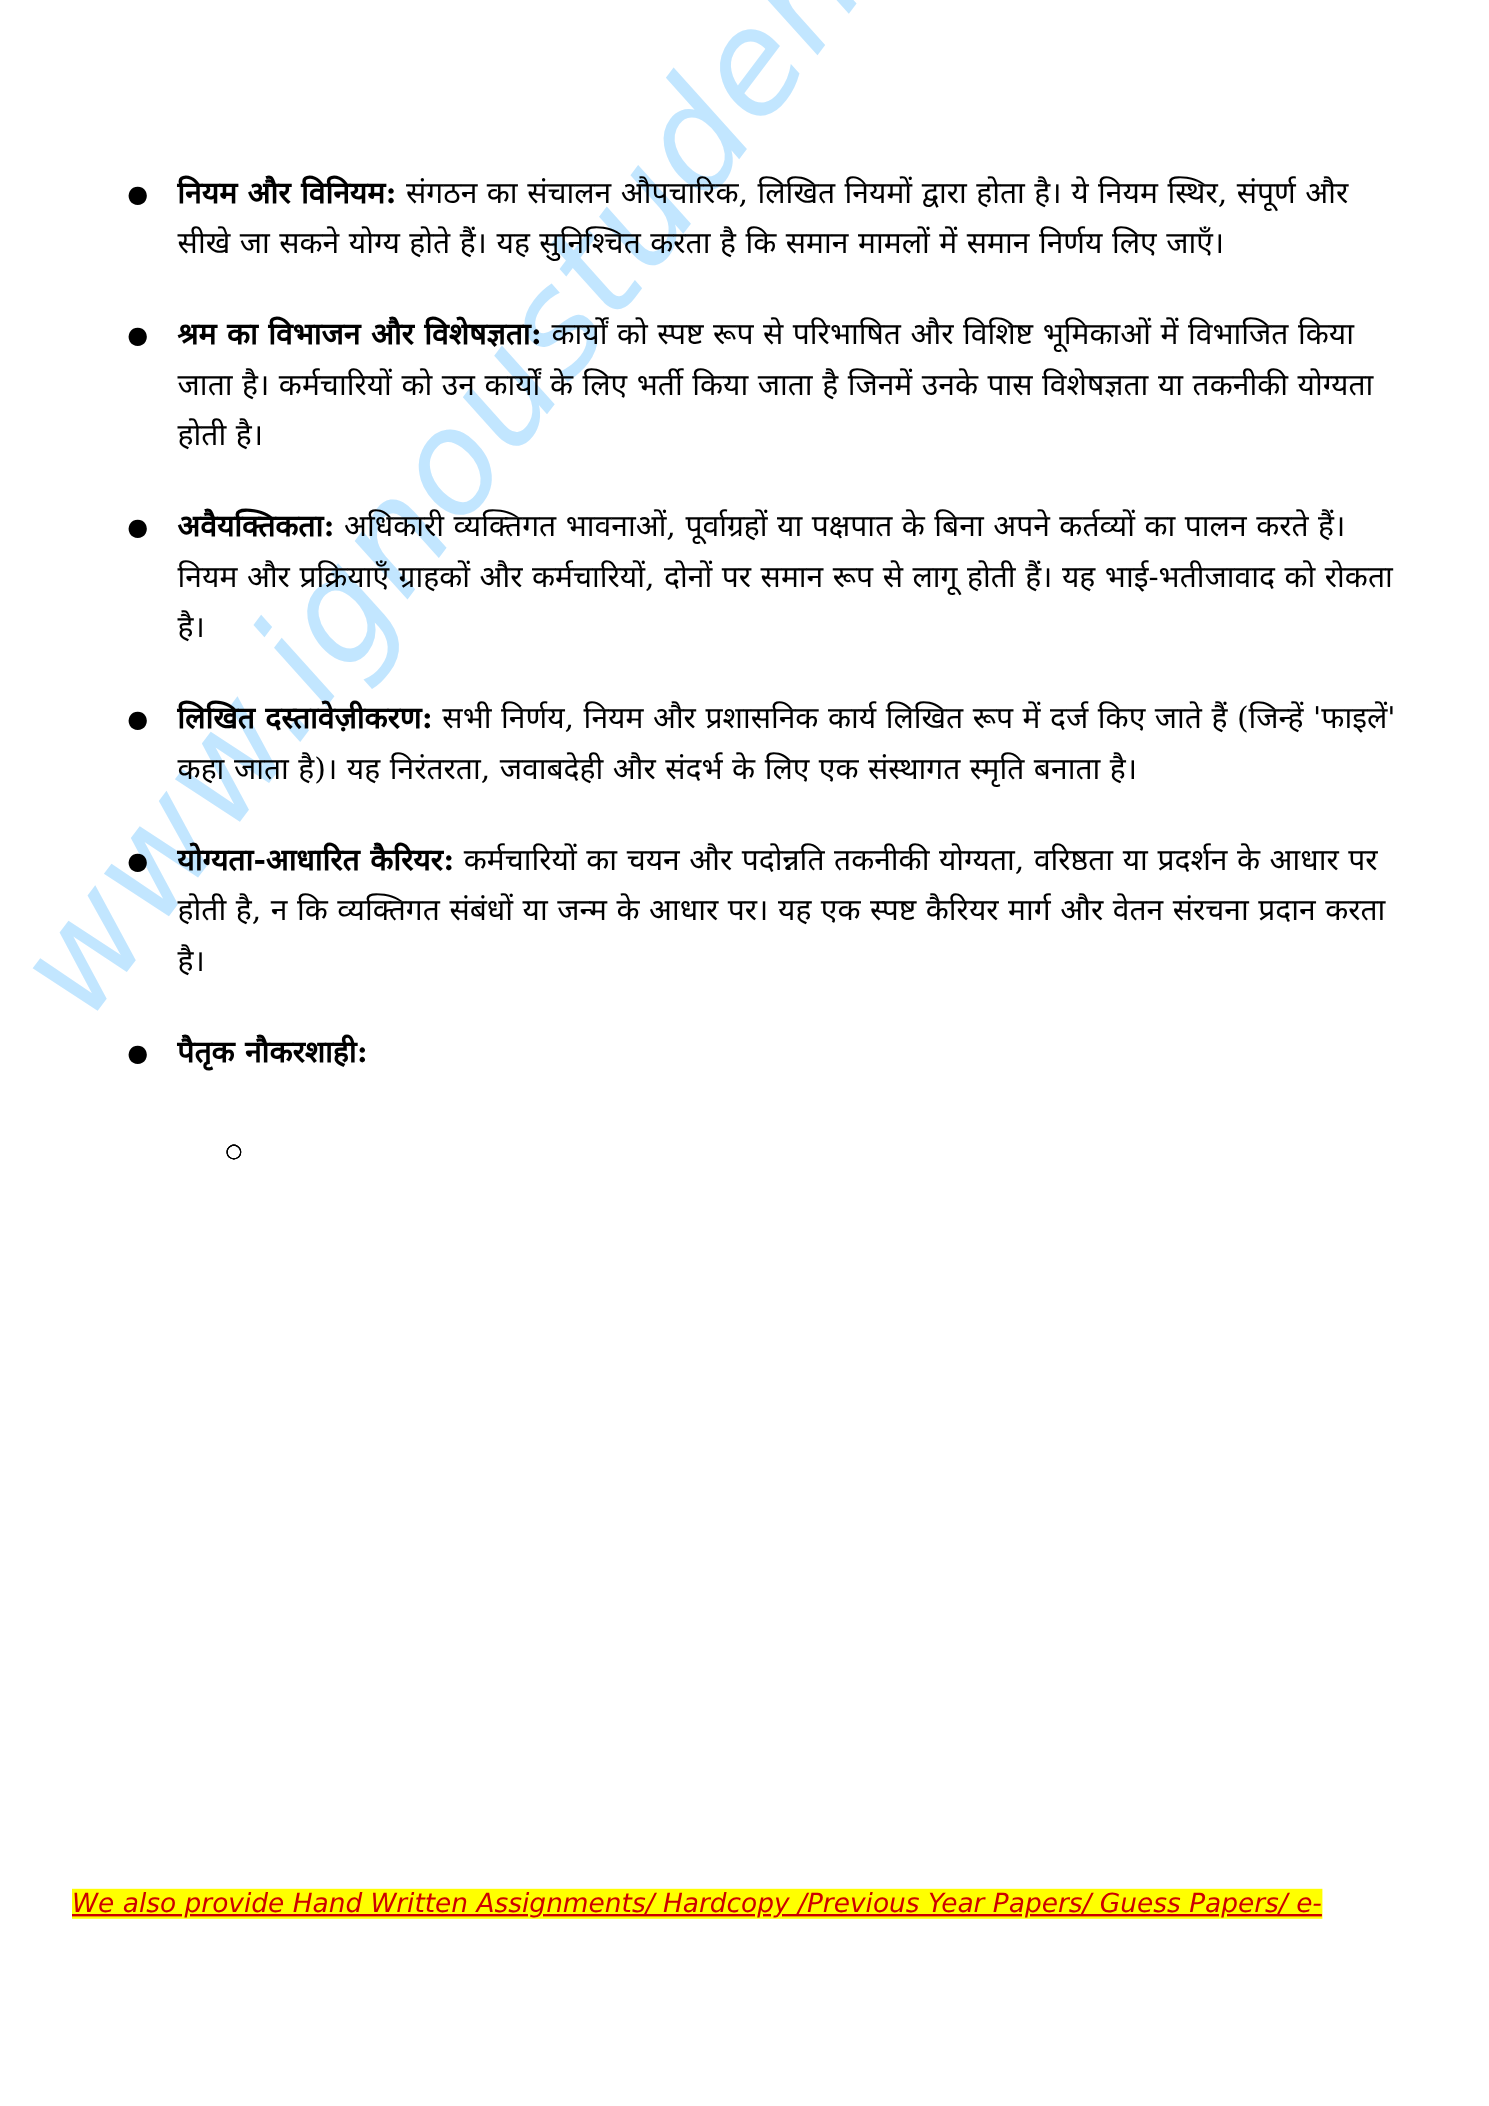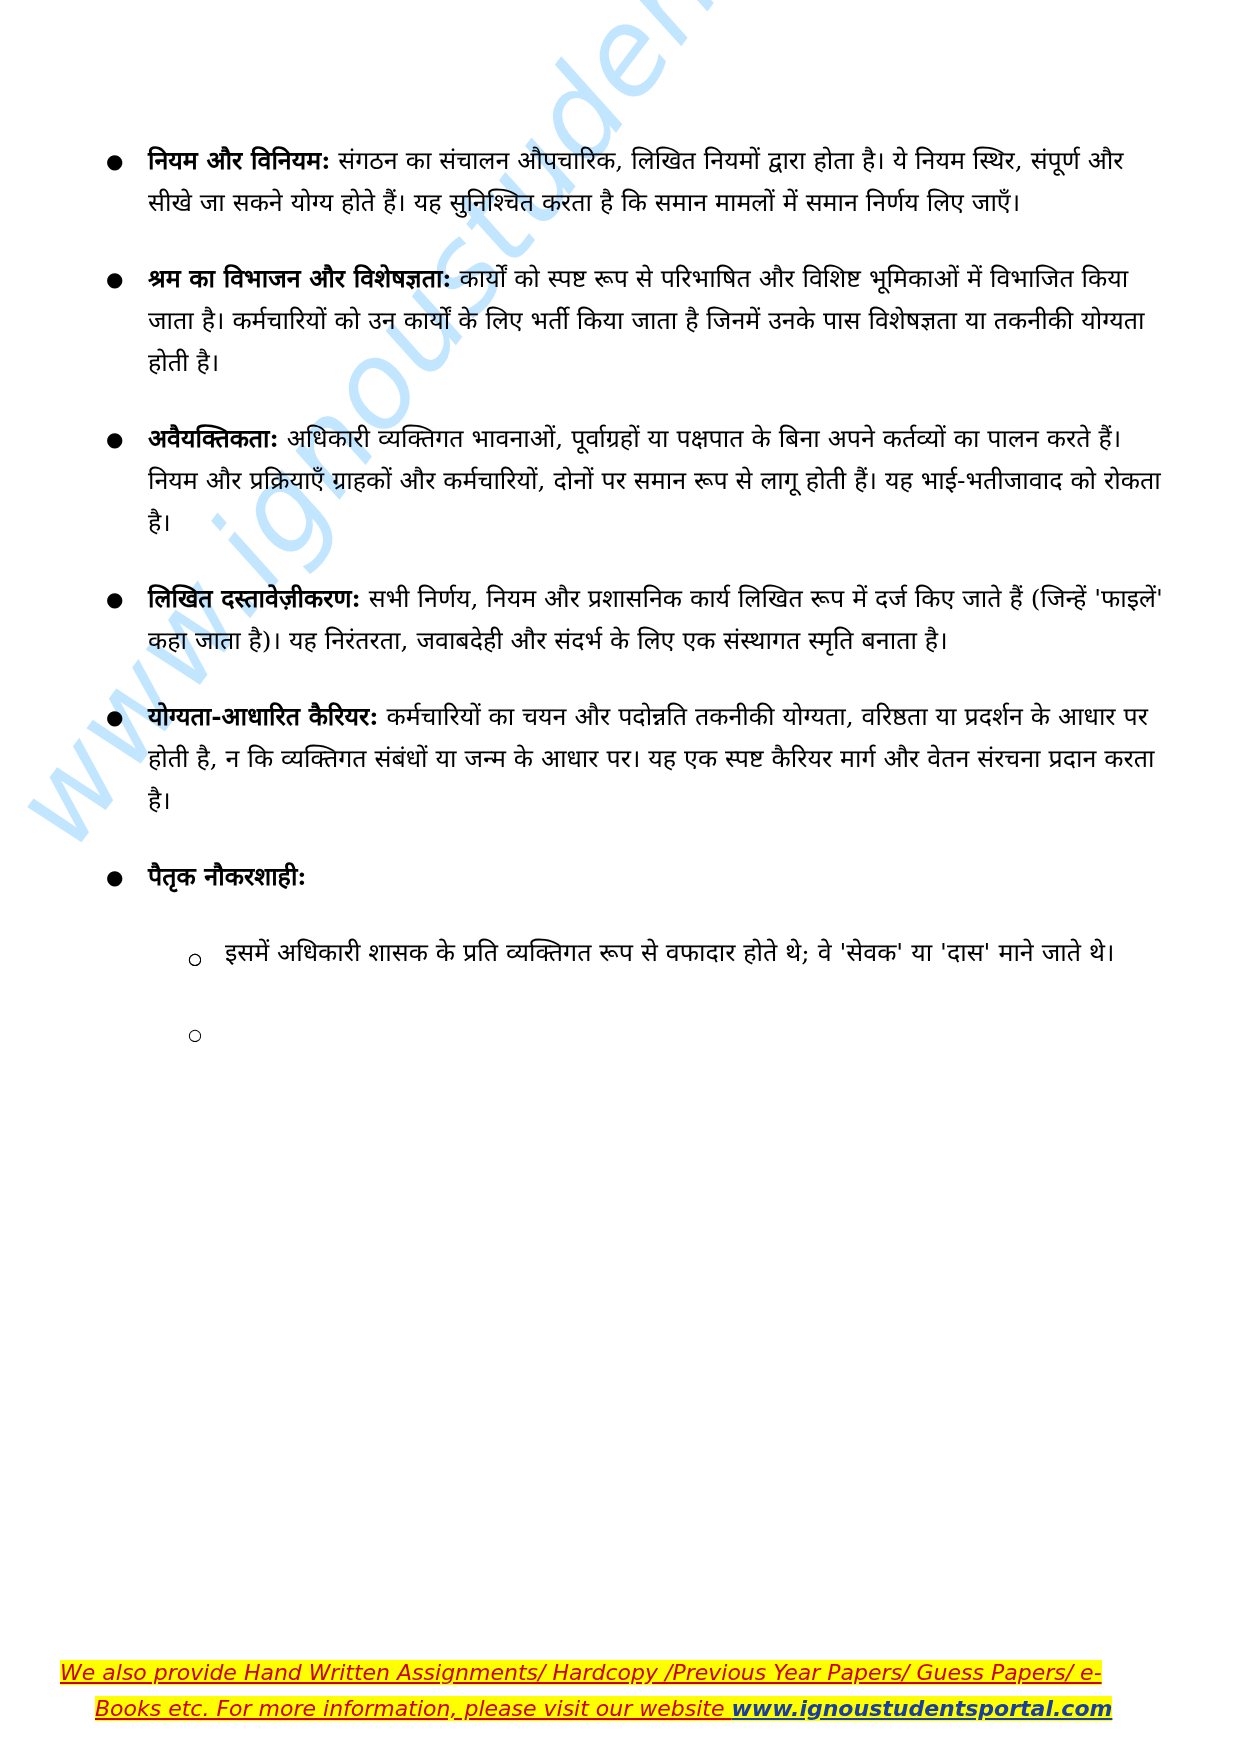--- a/index.html
+++ b/index.html
@@ -35,21 +35,21 @@
     }
     .bullet-item b { font-weight: bold; }
     .section-para { margin: 0 0 34px 0; }
     .section-para b { font-weight: bold; }
     .sub-list { padding-left: 0; }
     .sub-item { position: relative; padding-left: 155px; margin: 0 0 34px 0; }
     .sub-item .circle {
       position: absolute; left: 118px; top: 6px; font-size: 16px;
     }
     .footer {
-      position: absolute; left: 60px; top: 1655px; width: 1125px; z-index: 1;
+      position: absolute; left: 60px; top: 1569px; width: 1125px; z-index: 1;
       font-family: "DejaVu Sans", "Liberation Sans", sans-serif;
       font-style: italic; font-size: 22px; line-height: 36px;
       color: #cc0000;
     }
     .footer .hl { background: #ffff00; text-decoration: underline; text-decoration-color: #cc0000; }
     .footer .line2 { padding-left: 35px; }
     .footer a {
       color: #1a3fa0; font-weight: bold; text-decoration: underline;
       background: #ffff00;
     }
@@ -91,24 +91,22 @@
     <span class="bullet">●</span>
     <b>पैतृक नौकरशाही:</b>
   </div>
 
   <div class="sub-list">
     <div class="sub-item">
       <span class="circle">○</span>
     </div>
     <div class="sub-item">
       <span class="circle">○</span>
-      <span>इसमें अधिकारी शासक के प्रति व्यक्तिगत रूप से वफादार होते थे; वे 'सेवक' या 'दास' माने जाते थे।</span>
     </div>
     <div class="sub-item">
       <span class="circle">○</span>
     </div>
   </div>
 </div>
 
 <div class="footer">
   <div><span class="hl">We also provide Hand Written Assignments/ Hardcopy /Previous Year Papers/ Guess Papers/ e-</span></div>
-  <div class="line2"><span class="hl">Books etc. For more information, please visit our website </span><a>www.ignoustudentsportal.com</a></div>
 </div>
 
 </body></html>

